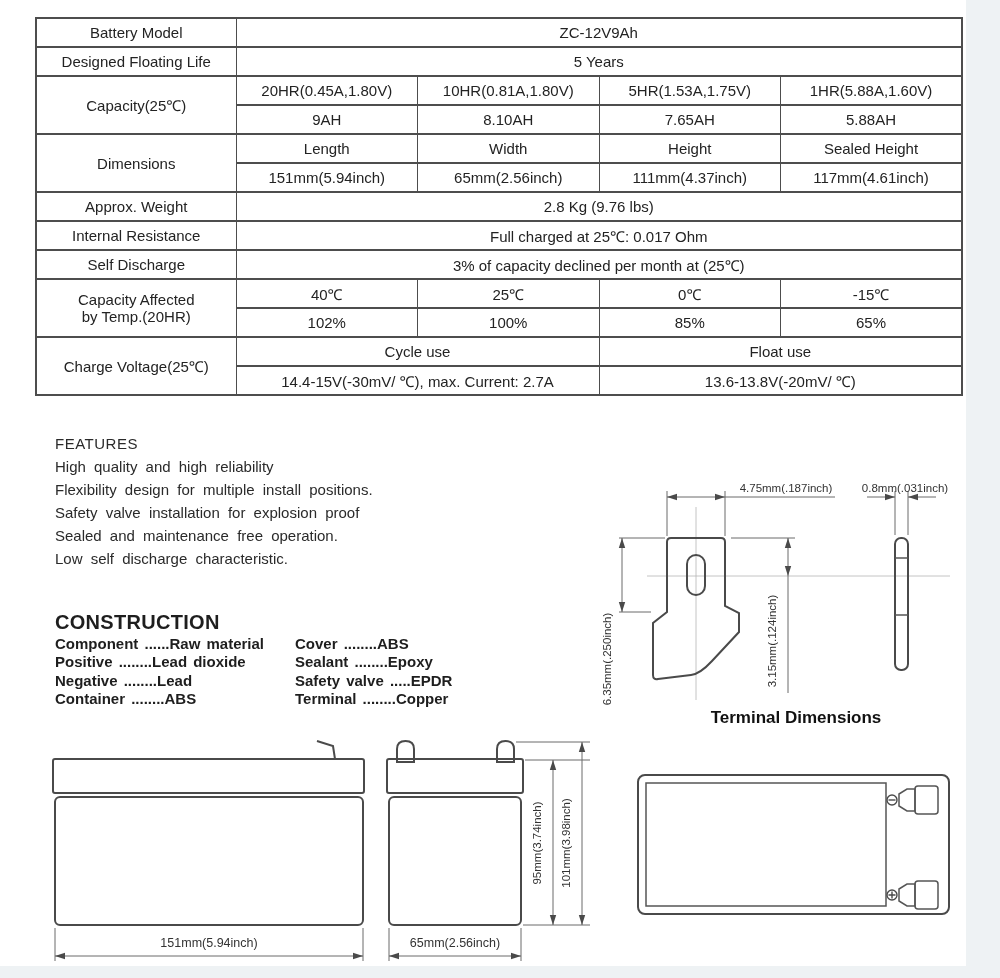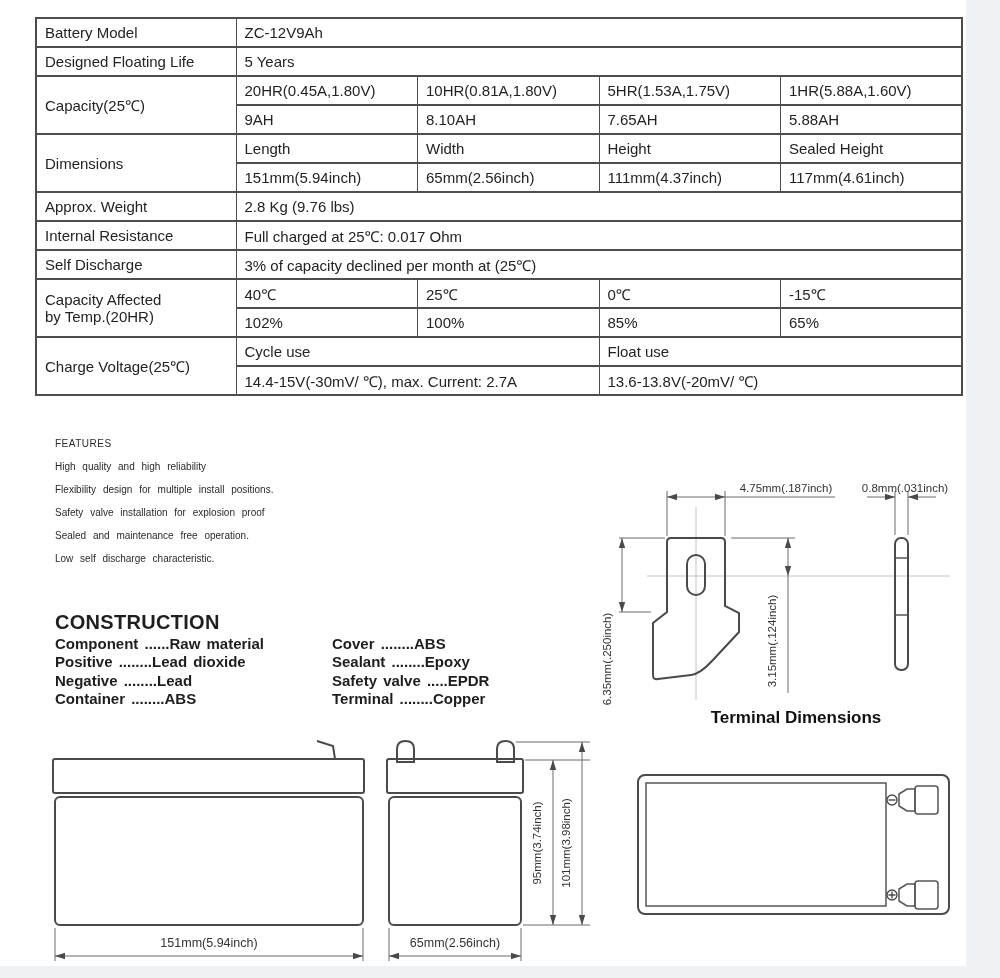--- a/index.html
+++ b/index.html
@@ -24,51 +24,52 @@
     border-collapse: collapse;
     table-layout: fixed;
     border: 2px solid #4d4d4d;
     background: #fff;
   }
   table.spec td {
     border: 1px solid #4d4d4d;
     border-top-width: 2px;
     border-bottom-width: 2px;
     height: 29px;
+    text-align: center;
     vertical-align: middle;
     font-size: 15px;
     color: #232323;
-    padding: 0 8px;
+    padding: 0 2px;
     overflow: hidden;
     white-space: nowrap;
   }
   table.spec col.c0 { width: 200px; }
   table.spec col.cv { width: 181.5px; }
 
   .features {
     position: absolute;
     left: 55px; top: 432px;
-    font-size: 10px;
+    font-size: 15px;
     color: #2a2a2a;
     line-height: 23px;
     word-spacing: 4px;
   }
   .features-heading { letter-spacing: 0.5px; }
 
   .construction {
     position: absolute;
     left: 55px; top: 613px;
     font-size: 15px;
     font-weight: bold;
     color: #1e1e1e;
     line-height: 18.5px;
     word-spacing: 2px;
   }
   .construction-heading { font-size: 20px; margin-bottom: 3px; letter-spacing: 0.3px; }
-  .construction-cols { display: flex; gap: 37px; }
+  .construction-cols { display: flex; }
   .construction-col-left { width: 240px; }
 
   svg text {
     font-family: "Liberation Sans", sans-serif;
     fill: #333;
   }
   .dim-label { font-size: 11.5px; }
   .dim-label-lg { font-size: 12.5px; }
   .diagram-title { font-size: 17px; font-weight: bold; fill: #111; }
 

